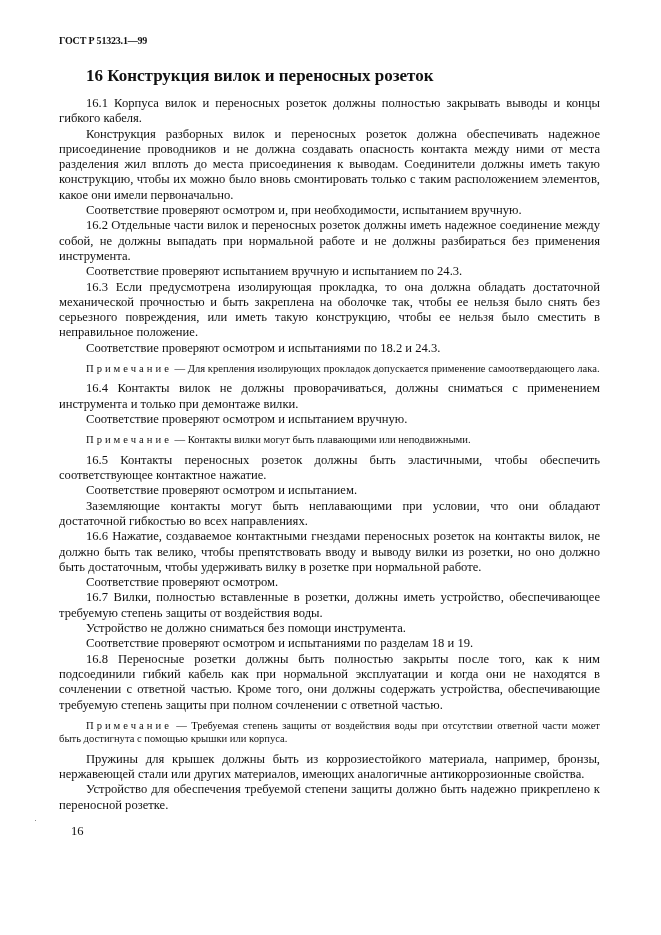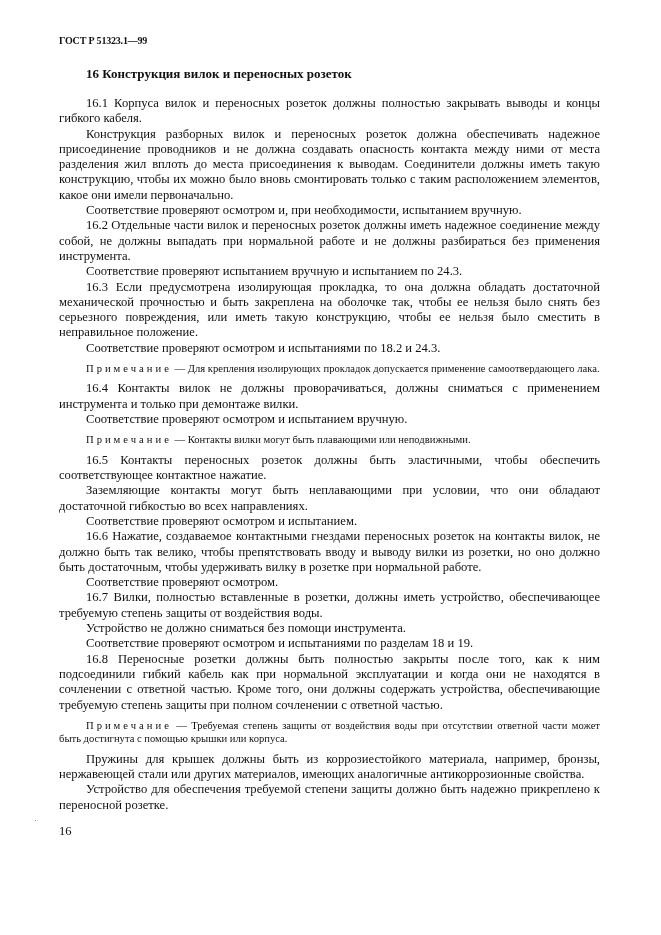--- a/index.html
+++ b/index.html
@@ -1,25 +1,25 @@
 <!DOCTYPE html>
 <html><head>
 <meta charset="utf-8">
 <style>
   html, body { margin: 0; padding: 0; background: #ffffff; }
   body { width: 661px; height: 935px; position: relative; overflow: hidden;
          font-family: "Liberation Serif", "DejaVu Serif", serif; color: #111; }
   .page { position: absolute; left: 59px; top: 0; width: 541px; }
   .header { position: absolute; top: 35px; left: 0; font-weight: bold; font-size: 10px; letter-spacing: -0.2px; }
-  .title { position: absolute; top: 66px; left: 27px; font-weight: bold; font-size: 13px; }
+  .title { position: absolute; top: 66px; left: 27px; font-weight: bold; font-size: 17px; }
   .body { position: absolute; top: 96px; left: 0; width: 541px; font-size: 12.6px; line-height: 15.3px; text-align: justify; }
   .body p { margin: 0; text-indent: 27px; }
   .note { font-size: 10.6px; line-height: 13.4px; margin-top: 6px !important; margin-bottom: 6px !important; }
   .note .lbl { letter-spacing: 3px; }
-  .pagenum { position: absolute; top: 824px; left: 0; font-size: 12.6px; }
+  .pagenum { position: absolute; top: 824px; left: 12px; font-size: 12.6px; }
   .mark { position: absolute; left: 35px; top: 820px; width: 1px; height: 1px; background: #888; }
 </style>
 </head>
 <body>
 
 <div class="page">
   <div class="header">ГОСТ Р 51323.1—99</div>
   <div class="title">16 Конструкция вилок и переносных розеток</div>
 
   <div class="body">
@@ -28,22 +28,22 @@
     <p>Соответствие проверяют осмотром и, при необходимости, испытанием вручную.</p>
     <p>16.2 Отдельные части вилок и переносных розеток должны иметь надежное соединение между собой, не должны выпадать при нормальной работе и не должны разбираться без применения инструмента.</p>
     <p>Соответствие проверяют испытанием вручную и испытанием по 24.3.</p>
     <p>16.3 Если предусмотрена изолирующая прокладка, то она должна обладать достаточной механической прочностью и быть закреплена на оболочке так, чтобы ее нельзя было снять без серьезного повреждения, или иметь такую конструкцию, чтобы ее нельзя было сместить в неправильное положение.</p>
     <p>Соответствие проверяют осмотром и испытаниями по 18.2 и 24.3.</p>
     <p class="note"><span class="lbl">Примечание</span><span> — Для крепления изолирующих прокладок допускается применение самоотвердающего лака.</span></p>
     <p>16.4 Контакты вилок не должны проворачиваться, должны сниматься с применением инструмента и только при демонтаже вилки.</p>
     <p>Соответствие проверяют осмотром и испытанием вручную.</p>
     <p class="note"><span class="lbl">Примечание</span><span> — Контакты вилки могут быть плавающими или неподвижными.</span></p>
     <p>16.5 Контакты переносных розеток должны быть эластичными, чтобы обеспечить соответствующее контактное нажатие.</p>
+    <p>Соответствие проверяют осмотром и испытанием.</p>
     <p>Заземляющие контакты могут быть неплавающими при условии, что они обладают достаточной гибкостью во всех направлениях.</p>
-    <p>Соответствие проверяют осмотром и испытанием.</p>
     <p>16.6 Нажатие, создаваемое контактными гнездами переносных розеток на контакты вилок, не должно быть так велико, чтобы препятствовать вводу и выводу вилки из розетки, но оно должно быть достаточным, чтобы удерживать вилку в розетке при нормальной работе.</p>
     <p>Соответствие проверяют осмотром.</p>
     <p>16.7 Вилки, полностью вставленные в розетки, должны иметь устройство, обеспечивающее требуемую степень защиты от воздействия воды.</p>
     <p>Устройство не должно сниматься без помощи инструмента.</p>
     <p>Соответствие проверяют осмотром и испытаниями по разделам 18 и 19.</p>
     <p>16.8 Переносные розетки должны быть полностью закрыты после того, как к ним подсоединили гибкий кабель как при нормальной эксплуатации и когда они не находятся в сочленении с ответной частью. Кроме того, они должны содержать устройства, обеспечивающие требуемую степень защиты при полном сочленении с ответной частью.</p>
     <p class="note"><span class="lbl">Примечание</span><span> — Требуемая степень защиты от воздействия воды при отсутствии ответной части может быть достигнута с помощью крышки или корпуса.</span></p>
     <p>Пружины для крышек должны быть из коррозиестойкого материала, например, бронзы, нержавеющей стали или других материалов, имеющих аналогичные антикоррозионные свойства.</p>
     <p>Устройство для обеспечения требуемой степени защиты должно быть надежно прикреплено к переносной розетке.</p>
   </div>

